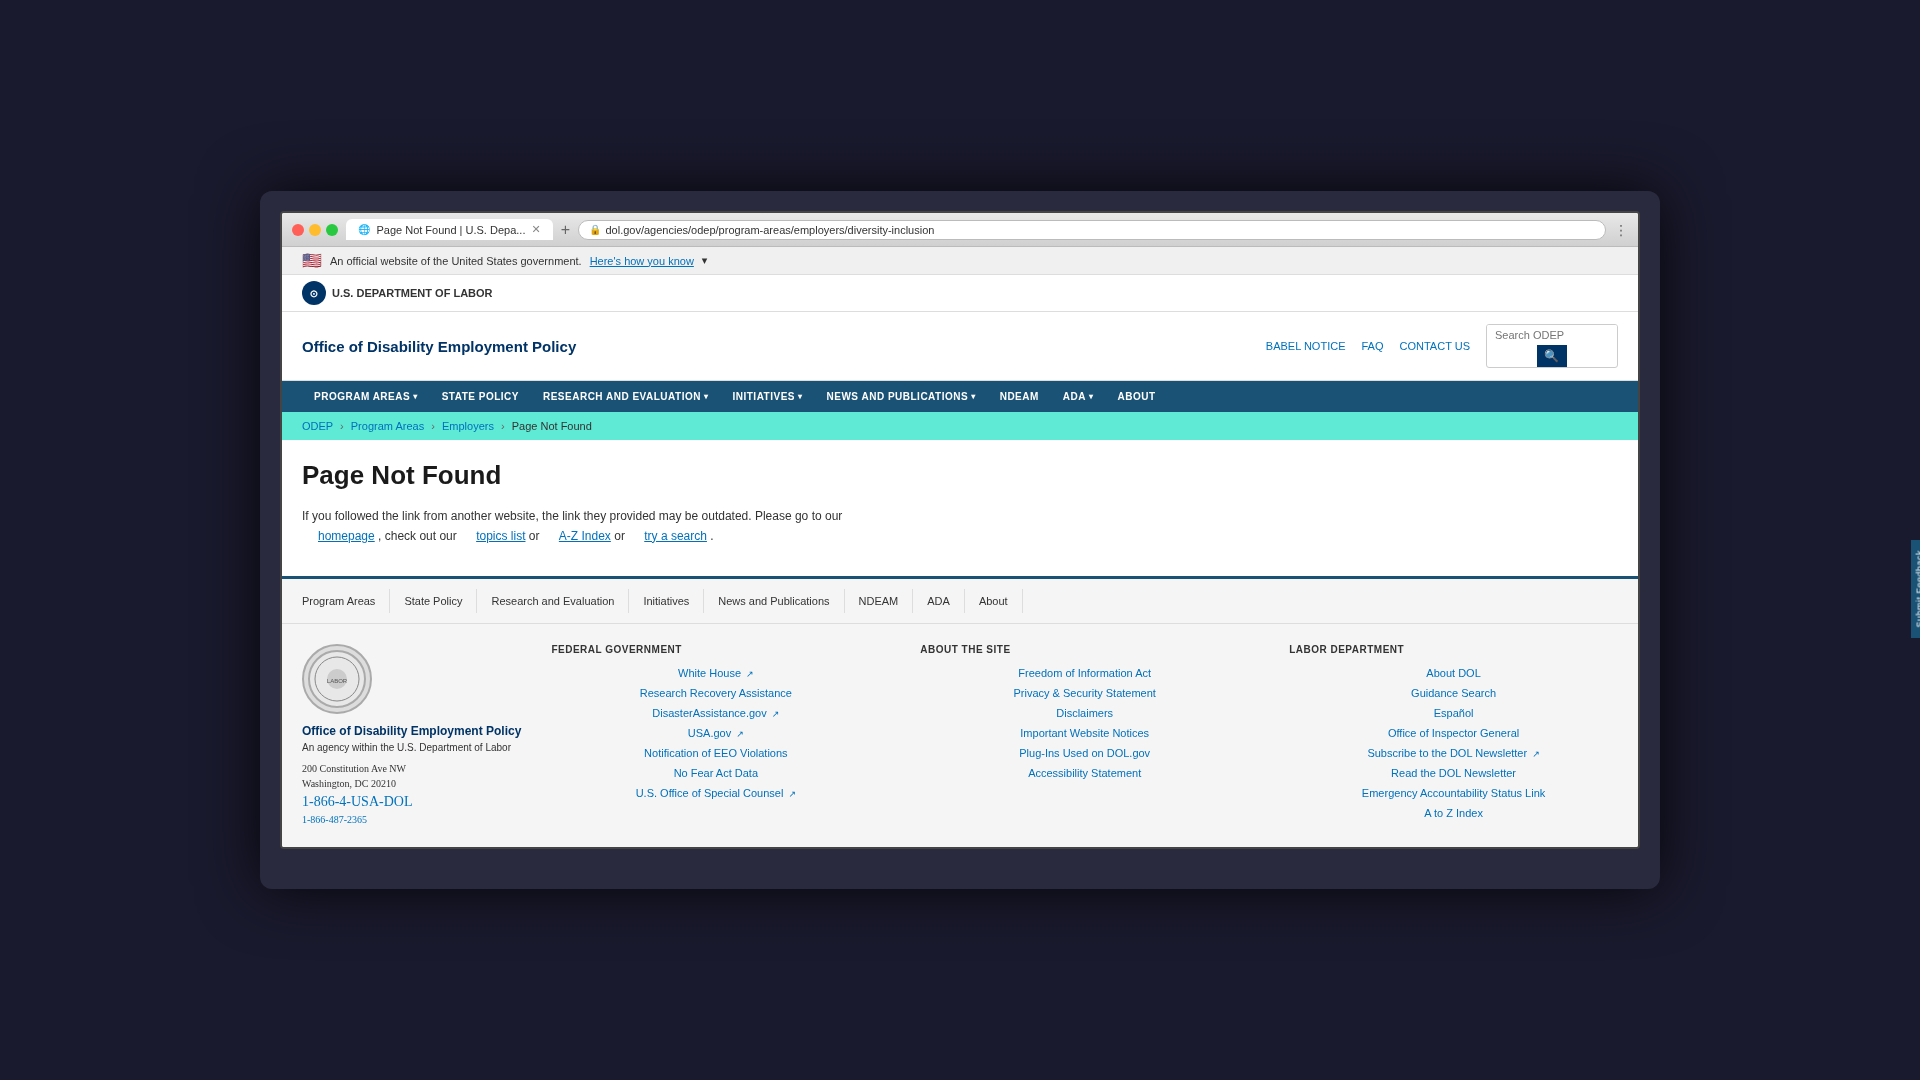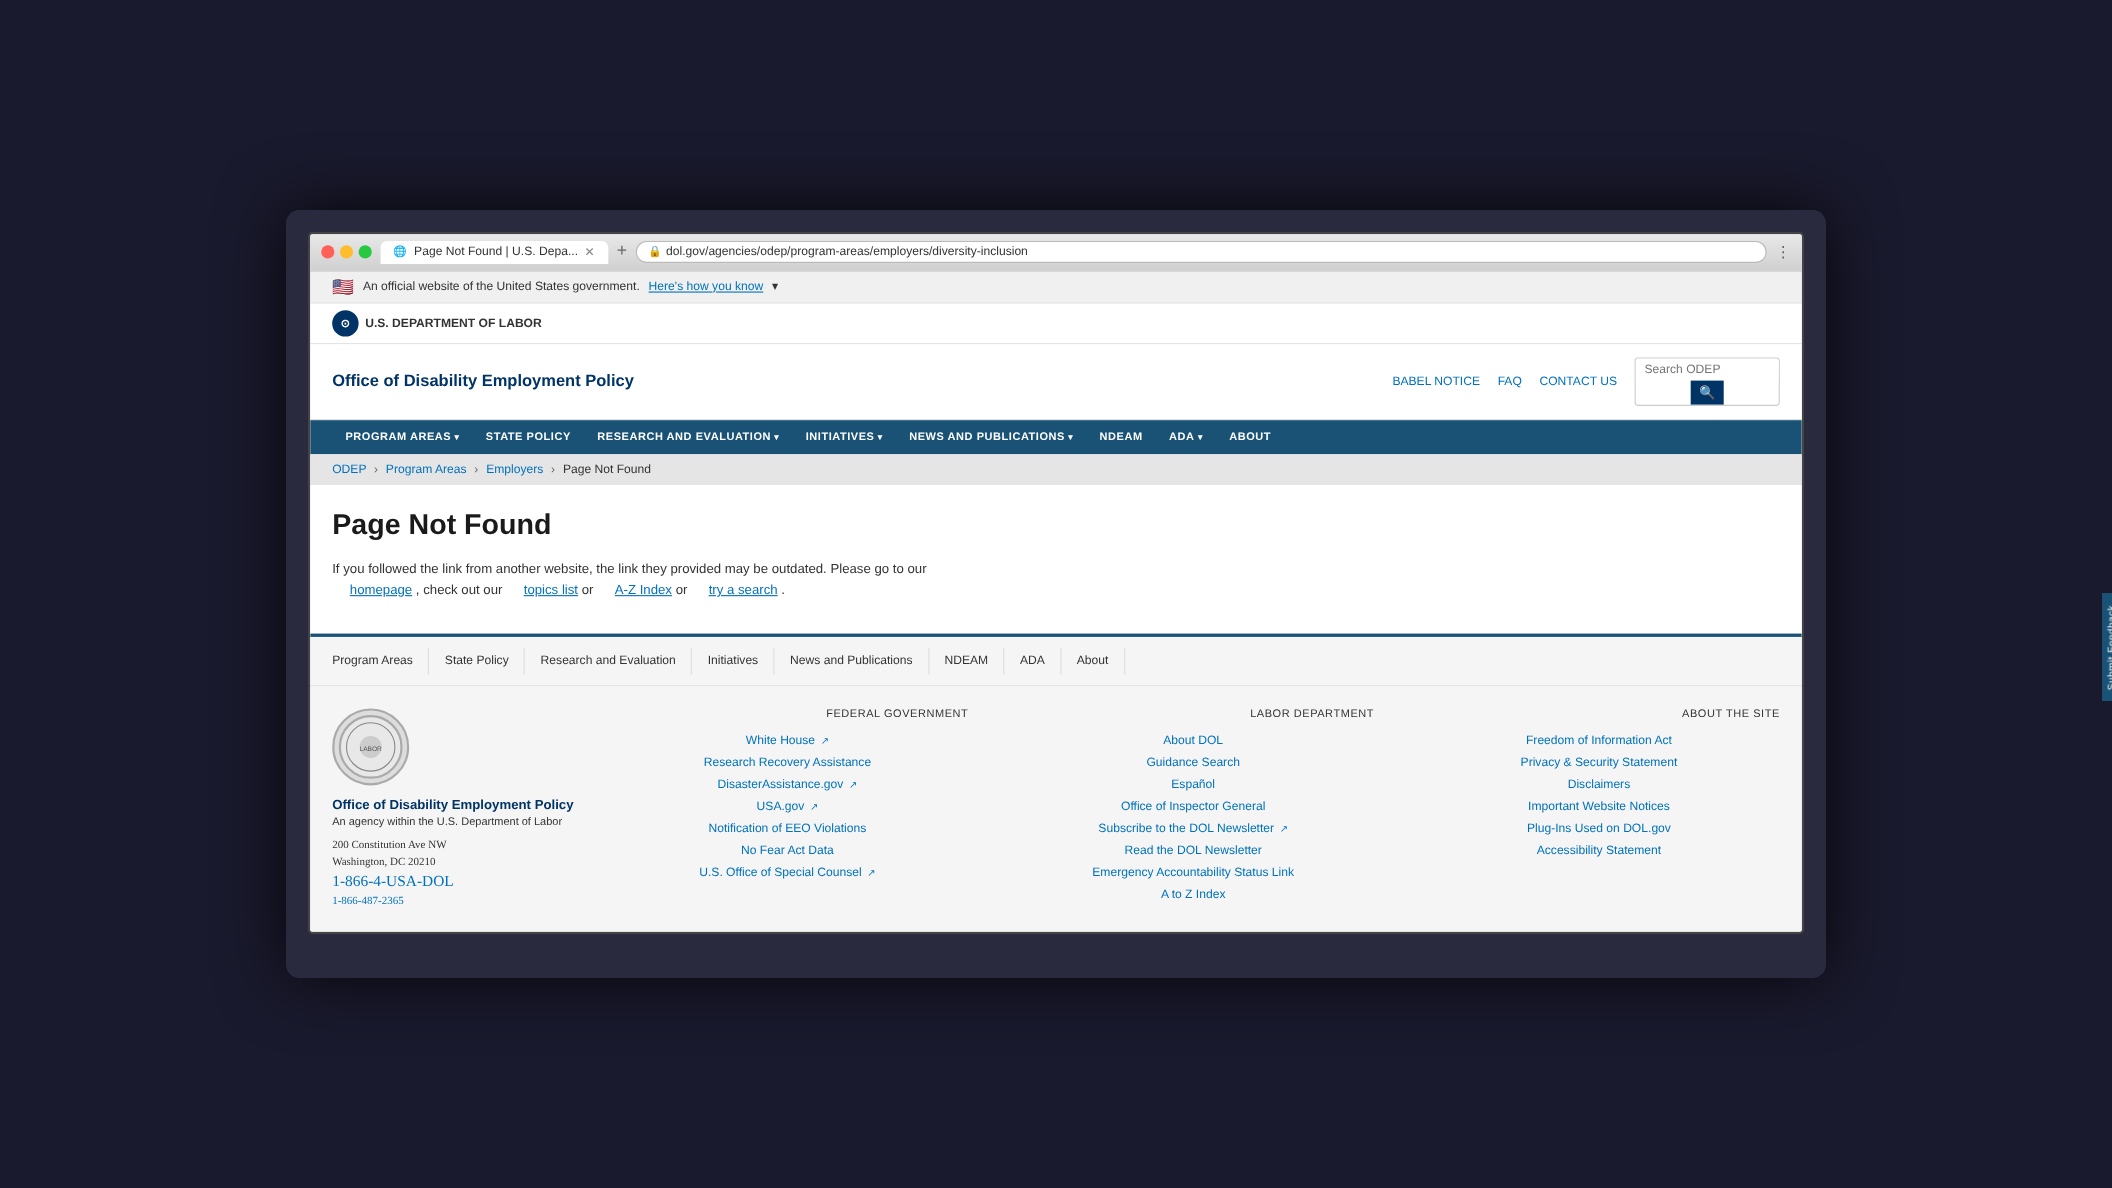--- a/index.html
+++ b/index.html
@@ -140,21 +140,21 @@
       align-items: center;
       gap: 3px;
       letter-spacing: 0.5px;
     }
     .nav-item .chevron { font-size: 8px; }
     
     .breadcrumb {
       padding: 8px 20px;
       font-size: 11px;
       color: #333;
-      background: #e5e5e5;
+      background: #5eead4;
     }
     .breadcrumb a { color: #0071bc; text-decoration: none; }
     .breadcrumb .sep { margin: 0 4px; color: #666; }
     
     .main-content { padding: 20px 20px 30px; background: #fff; }
     .page-not-found-title { font-size: 26px; font-weight: bold; color: #1a1a1a; margin-bottom: 16px; }
     .page-not-found-text { font-size: 12px; color: #333; line-height: 1.6; max-width: 600px; }
     .page-not-found-text a { color: #0071bc; text-decoration: underline; padding-left: 16px; }
     
     .footer-nav {
@@ -185,21 +185,21 @@
       width: 70px; height: 70px; border-radius: 50%;
       background: #ddd; border: 2px solid #aaa;
       display: flex; align-items: center; justify-content: center;
       margin-bottom: 10px; font-size: 8px; color: #555; text-align: center;
     }
     .footer-org-name { font-size: 12px; font-weight: bold; color: #003366; margin-bottom: 4px; }
     .footer-agency { font-size: 10px; color: #333; margin-bottom: 8px; }
     .footer-address { font-size: 10px; color: #333; line-height: 1.5; font-family: Liberation Serif, serif; }
     .footer-columns { display: flex; gap: 40px; flex: 1; }
     .footer-col { flex: 1; }
-    .footer-col-title { font-size: 10px; font-weight: normal; color: #333; text-transform: uppercase; letter-spacing: 0.5px; margin-bottom: 12px; text-align: right; }
+    .footer-col-title { font-size: 10px; font-weight: bold; color: #333; text-transform: uppercase; letter-spacing: 0.5px; margin-bottom: 12px; }
     .footer-link { font-size: 11px; color: #0071bc; margin-bottom: 8px; cursor: pointer; display: block; text-decoration: none; text-align: center; }
     .ext-icon { font-size: 9px; margin-left: 2px; }
     
     .feedback-tab {
       position: fixed;
       right: 0;
       top: 50%;
       transform: translateY(-50%) rotate(-90deg);
       transform-origin: right center;
       background: #1a5276;
@@ -365,38 +365,38 @@
           <a class="footer-link">White House <span class="ext-icon">↗</span></a>
           <a class="footer-link">Research Recovery Assistance</a>
           <a class="footer-link">DisasterAssistance.gov <span class="ext-icon">↗</span></a>
           <a class="footer-link">USA.gov <span class="ext-icon">↗</span></a>
           <a class="footer-link">Notification of EEO Violations</a>
           <a class="footer-link">No Fear Act Data</a>
           <a class="footer-link">U.S. Office of Special Counsel <span class="ext-icon">↗</span></a>
         </div>
 
         <div class="footer-col">
+          <div class="footer-col-title">ABOUT THE SITE</div>
+          <a class="footer-link">Freedom of Information Act</a>
+          <a class="footer-link">Privacy &amp; Security Statement</a>
+          <a class="footer-link">Disclaimers</a>
+          <a class="footer-link">Important Website Notices</a>
+          <a class="footer-link">Plug-Ins Used on DOL.gov</a>
+          <a class="footer-link">Accessibility Statement</a>
+        </div>
+
+        <div class="footer-col">
           <div class="footer-col-title">LABOR DEPARTMENT</div>
           <a class="footer-link">About DOL</a>
           <a class="footer-link">Guidance Search</a>
           <a class="footer-link">Español</a>
           <a class="footer-link">Office of Inspector General</a>
           <a class="footer-link">Subscribe to the DOL Newsletter <span class="ext-icon">↗</span></a>
           <a class="footer-link">Read the DOL Newsletter</a>
           <a class="footer-link">Emergency Accountability Status Link</a>
           <a class="footer-link">A to Z Index</a>
         </div>
-
-        <div class="footer-col">
-          <div class="footer-col-title">ABOUT THE SITE</div>
-          <a class="footer-link">Freedom of Information Act</a>
-          <a class="footer-link">Privacy &amp; Security Statement</a>
-          <a class="footer-link">Disclaimers</a>
-          <a class="footer-link">Important Website Notices</a>
-          <a class="footer-link">Plug-Ins Used on DOL.gov</a>
-          <a class="footer-link">Accessibility Statement</a>
-        </div>
       </div>
     </div>
   </div>
 </div>
 
 <div class="feedback-tab">Submit Feedback</div>
 
 </body></html>

